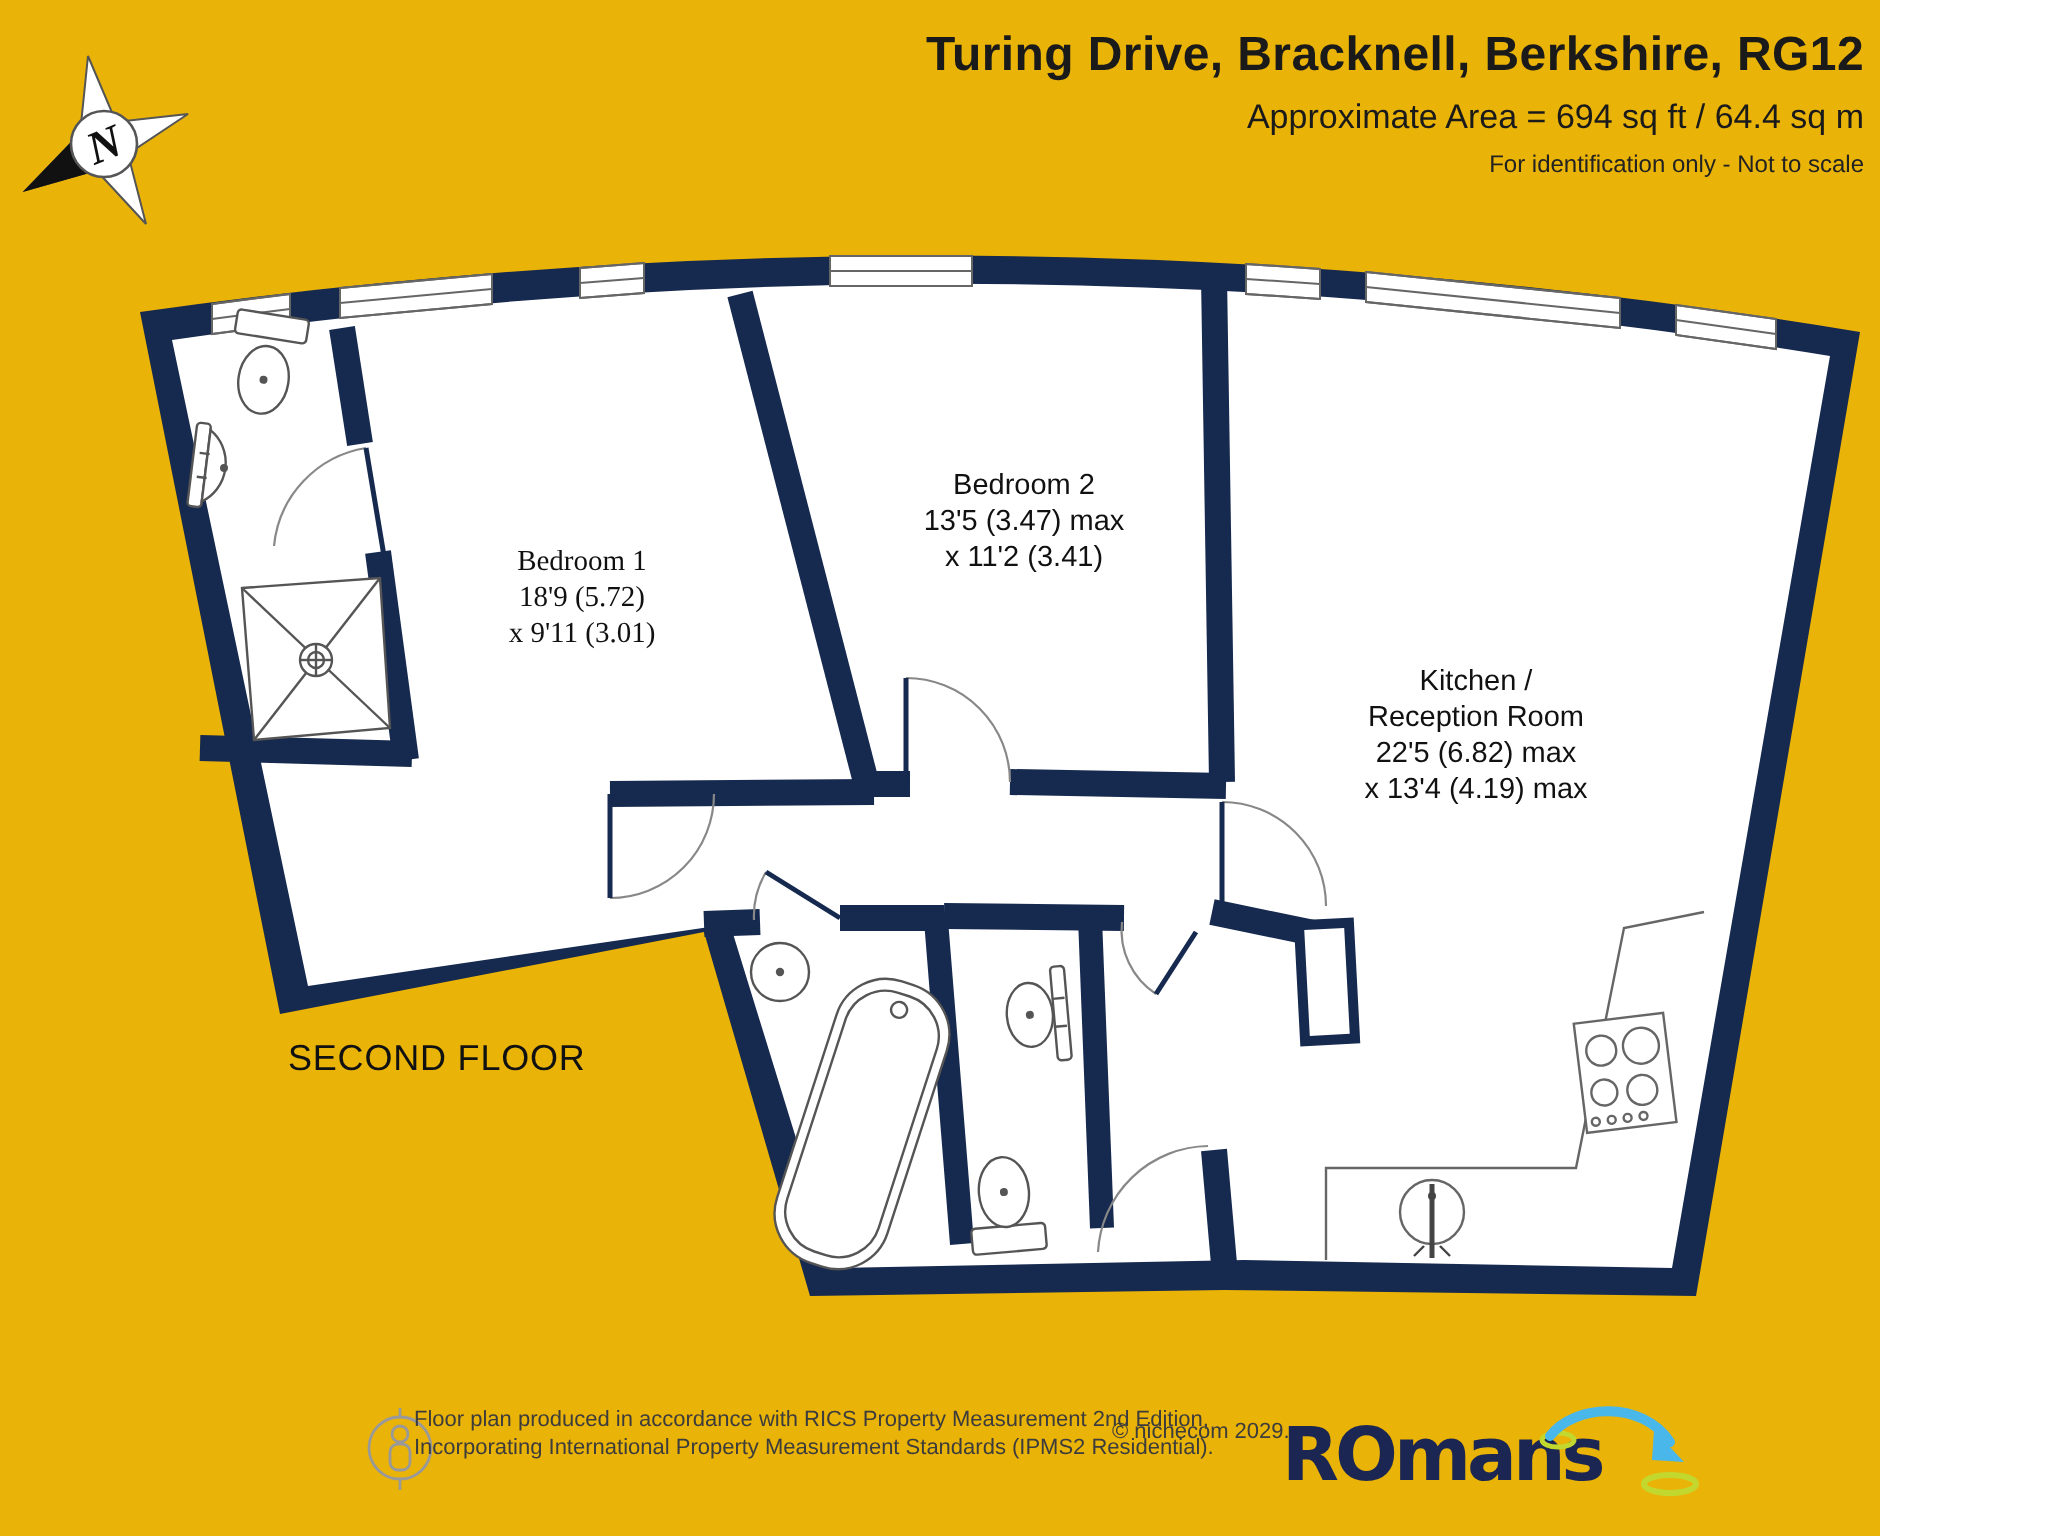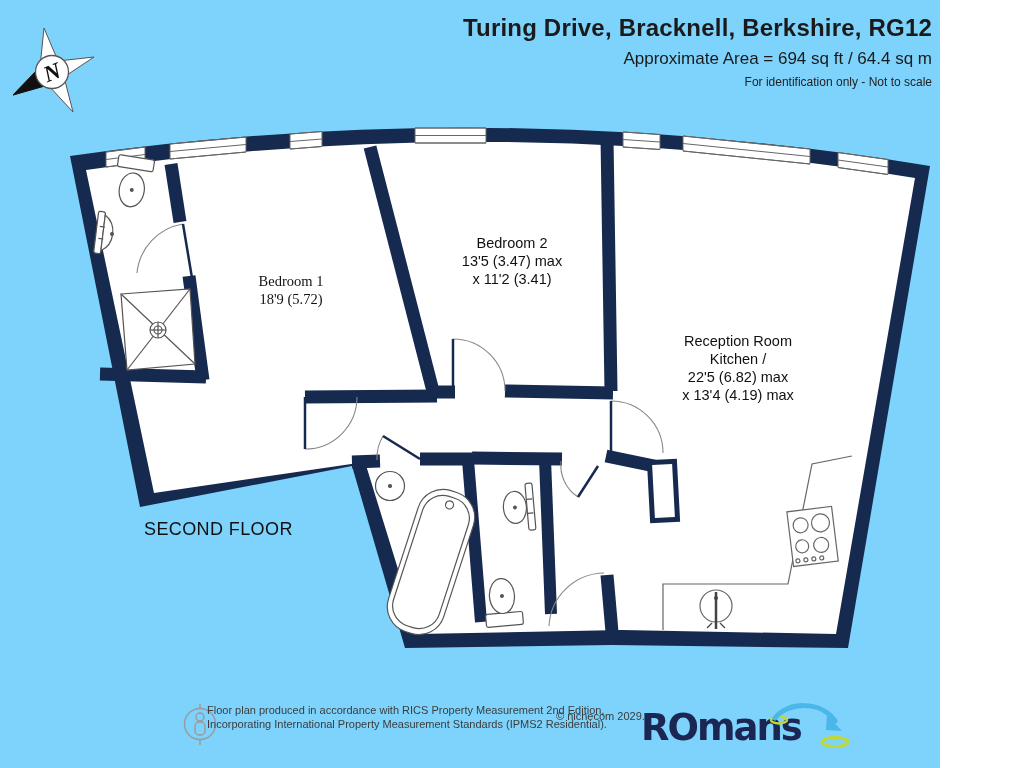--- a/index.html
+++ b/index.html
@@ -1,17 +1,17 @@
 <!DOCTYPE html>
 <html><head>
 <meta charset="utf-8">
 <style>
   * { margin:0; padding:0; box-sizing:border-box; }
   html,body { width:1024px; height:768px; background:#ffffff; font-family:"Liberation Sans", sans-serif; overflow:hidden; }
-  .stage { position:absolute; top:0; left:0; width:940px; height:768px; background:#7dd3fc; }
+  .stage { position:absolute; top:0; left:0; width:940px; height:768px; background:#eab308; }
   svg { display:block; }
 
   
   .header { position:absolute; top:14px; right:8px; text-align:right; color:#1a1a1a; }
   .header .title { font-size:24px; font-weight:bold; letter-spacing:0.2px; }
   .header .area  { font-size:17px; margin-top:7px; }
   .header .note  { font-size:12px; margin-top:6px; color:#222; }
 
   
   .compass { position:absolute; top:10px; left:4px; width:100px; height:105px; }
@@ -220,29 +220,30 @@
   <svg class="compass" width="100" height="105" viewBox="0 0 100 105">
     <polygon points="40,18 54,51 90,47 60,67 69,102 44,75 9,85 36,57" fill="#fff" stroke="#555" stroke-width="1"></polygon>
     <polygon points="9,85 44,75 36,57" fill="#111" stroke="#111"></polygon>
     <circle cx="48" cy="62" r="16.5" fill="#fff" stroke="#555" stroke-width="1.3"></circle>
     <text x="48" y="70" text-anchor="middle" font-size="23" font-style="italic" font-weight="bold" fill="#111" font-family="Liberation Serif, serif" transform="rotate(-22 48 62)">N</text>
   </svg>
 
   <div class="room-label lbl-bedroom1">
     <div>Bedroom 1</div>
     <div>18'9 (5.72)</div>
+    <div>x 9'11 (3.01)</div>
   </div>
   <div class="room-label lbl-bedroom2">
     <div>Bedroom 2</div>
     <div>13'5 (3.47) max</div>
     <div>x 11'2 (3.41)</div>
   </div>
   <div class="room-label lbl-kitchen">
+    <div>Kitchen /</div>
     <div>Reception Room</div>
-    <div>Kitchen /</div>
     <div>22'5 (6.82) max</div>
     <div>x 13'4 (4.19) max</div>
   </div>
   <div class="floor-label">SECOND FLOOR</div>
 
   <svg class="footer-icon" width="38" height="50" viewBox="0 0 38 50">
     <circle cx="19" cy="24" r="15.5" fill="none" stroke="#999" stroke-width="1.4"></circle>
     <line x1="19" y1="4" x2="19" y2="8" stroke="#999" stroke-width="1.4"></line>
     <line x1="19" y1="40" x2="19" y2="45" stroke="#999" stroke-width="1.4"></line>
     <circle cx="19" cy="17" r="4" fill="none" stroke="#999" stroke-width="1.4"></circle>

